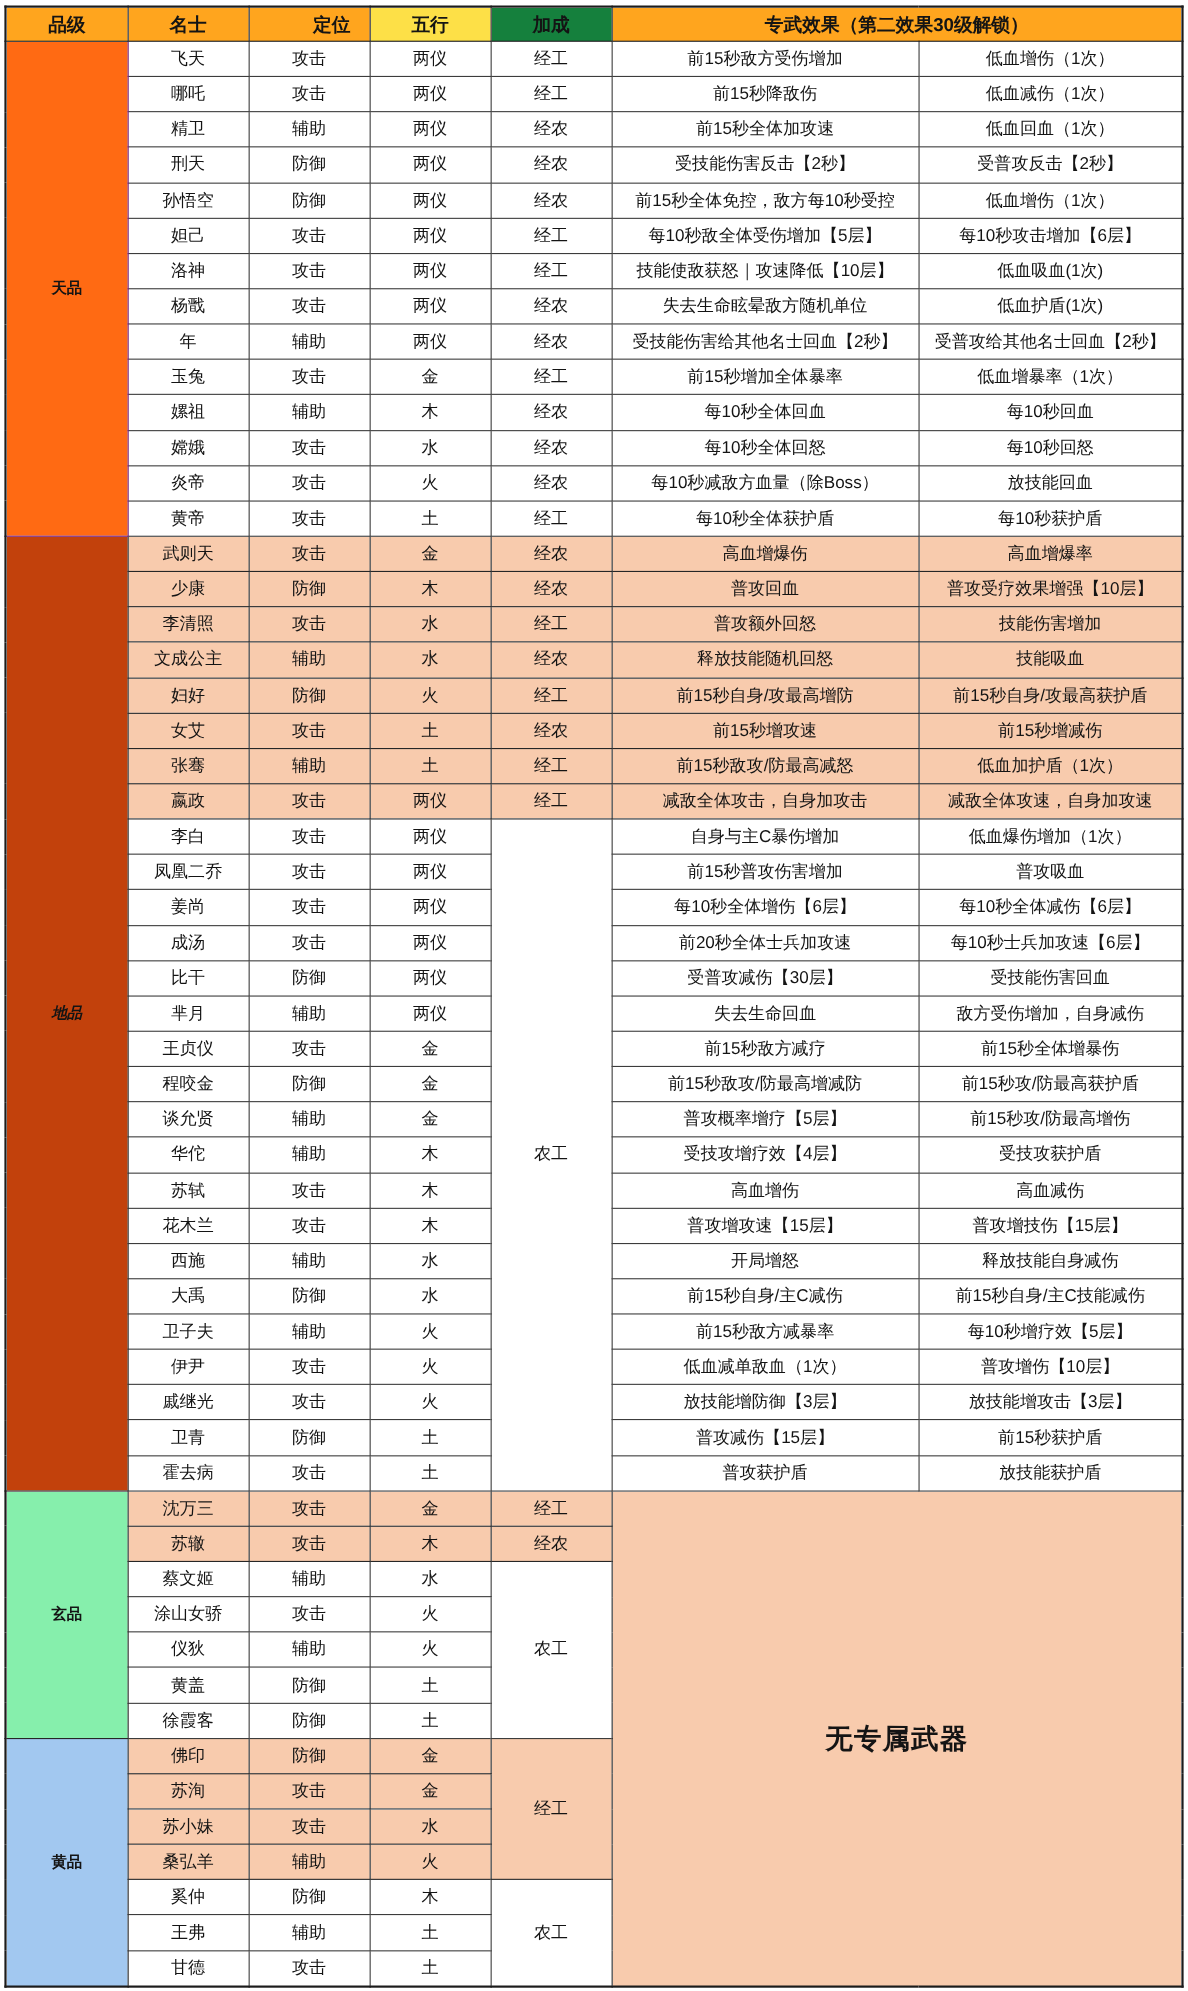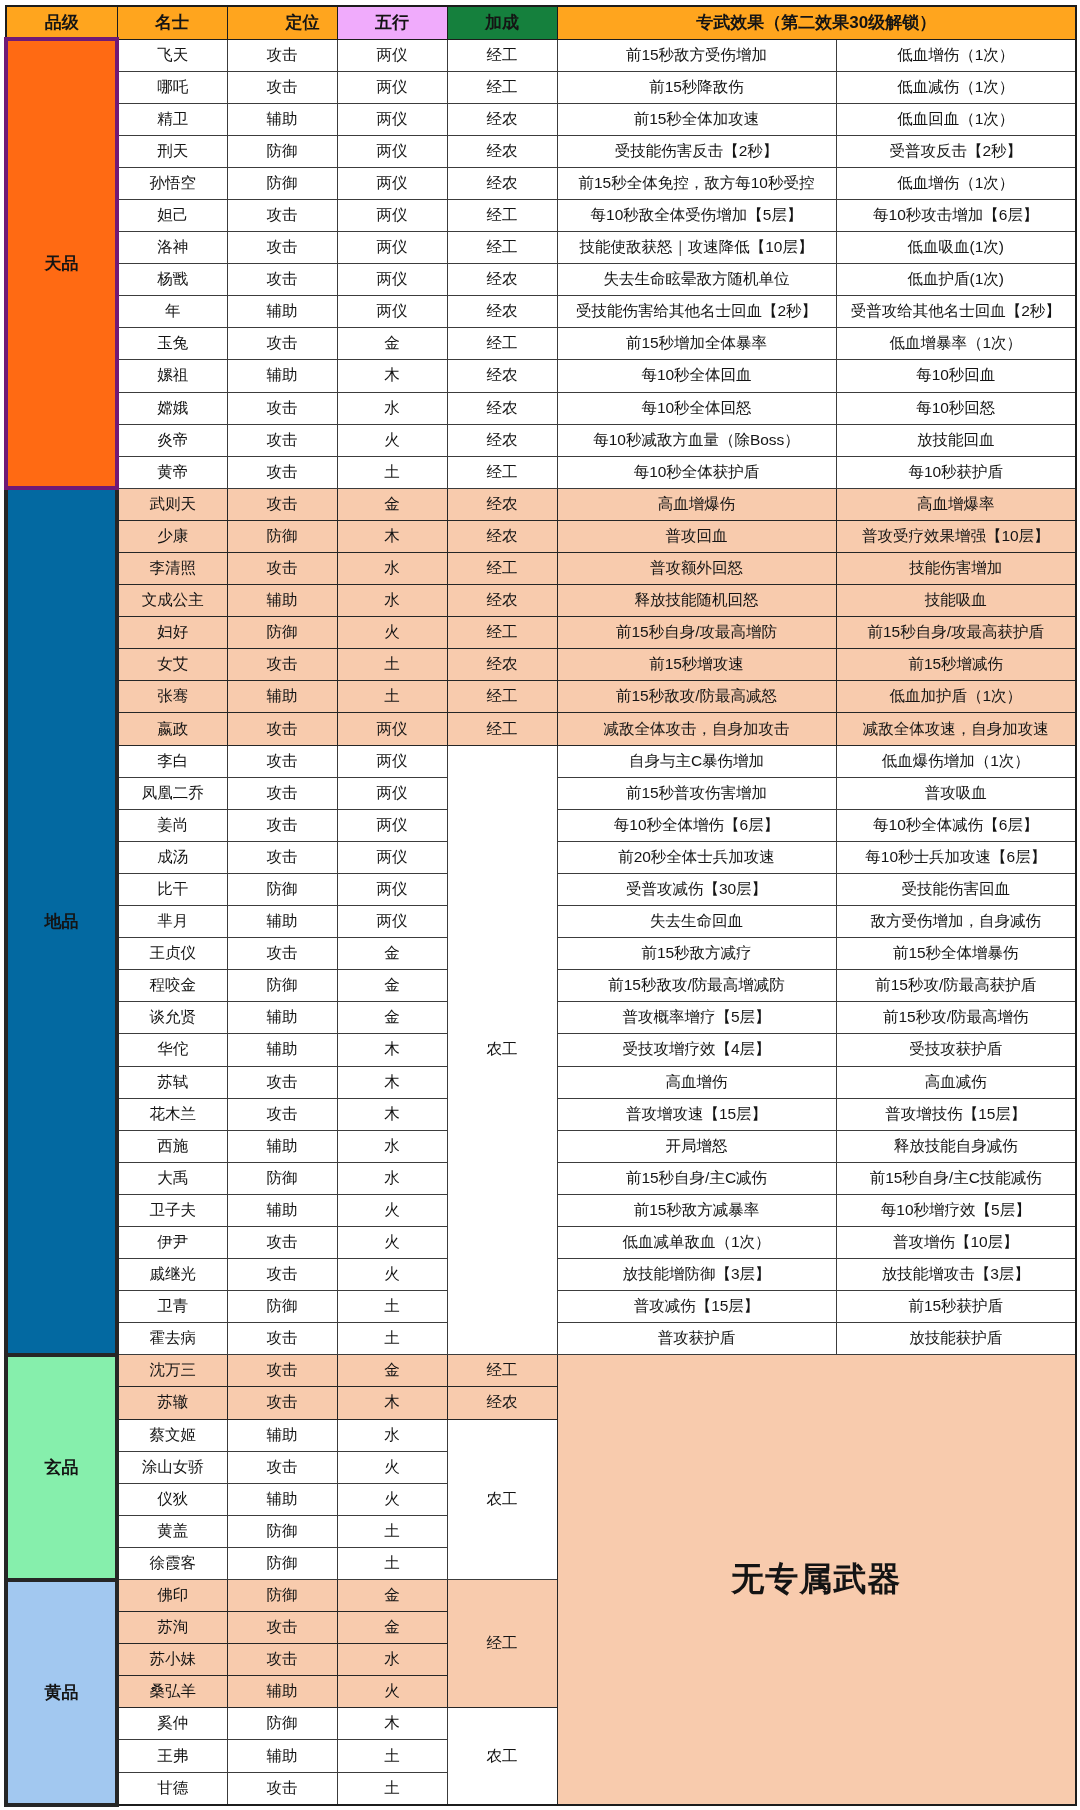--- a/index.html
+++ b/index.html
@@ -24,29 +24,29 @@
     background:#ffffff;
   }
   thead th{
     font-weight:bold;
     font-size:17px;
     height:30px;
     border:1px solid #1c1c1c;
   }
   td.grade-cell{
     font-weight:bold;
-    font-size:17px;
-    border:4px solid #701a75;
+    font-size:14px;
+    border:1px solid #701a75;
   }
   tr.hl td{background:var(--hl-bg);}
   tr.hl td{border-color:#262626;}
   td.no-weapon{
     background:#ffffff;
     font-weight:bold;
-    font-size:33px;
+    font-size:25px;
     letter-spacing:1px;
   }
 </style>
 </head>
 <body>
 
 <table class="grade-table">
   <colgroup>
     <col style="width:111px">
       <col style="width:110px">
@@ -54,21 +54,21 @@
     <col style="width:110px">
       <col style="width:110px">
       <col style="width:279px">
       <col style="width:240px">
   </colgroup>
   <thead>
     <tr>
       <th style="background: rgb(255, 165, 30);">品级</th>
       <th style="background: rgb(255, 165, 30);">名士</th>
       <th style="background: rgb(255, 165, 30); padding-left: 44px;">定位</th>
-      <th style="background: #f0abfc; margin-left: 17px;">五行</th>
+      <th style="background: #fde047; margin-left: 17px;">五行</th>
       <th style="background: #15803d;">加成</th>
       <th colspan="2" style="background: rgb(255, 165, 30);">专武效果（第二效果30级解锁）</th>
     </tr>
   </thead>
   <tbody>
       <tr>
         <td class="grade-cell" rowspan="14" style="background: rgb(255, 106, 19);">天品</td>
         <td>飞天</td>
         <td>攻击</td>
         <td>两仪</td>
@@ -174,21 +174,21 @@
       </tr>
       <tr>
         <td>黄帝</td>
         <td>攻击</td>
         <td>土</td>
         <td>经工</td>
         <td>每10秒全体获护盾</td>
         <td>每10秒获护盾</td>
       </tr>
       <tr class="hl">
-        <td class="grade-cell" rowspan="27" style="background: #0369a1;">地品</td>
+        <td class="grade-cell" rowspan="27" style="background: #c2410c; font-style: italic;">地品</td>
         <td>武则天</td>
         <td>攻击</td>
         <td>金</td>
         <td>经农</td>
         <td>高血增爆伤</td>
         <td>高血增爆率</td>
       </tr>
       <tr class="hl">
         <td>少康</td>
         <td>防御</td>

